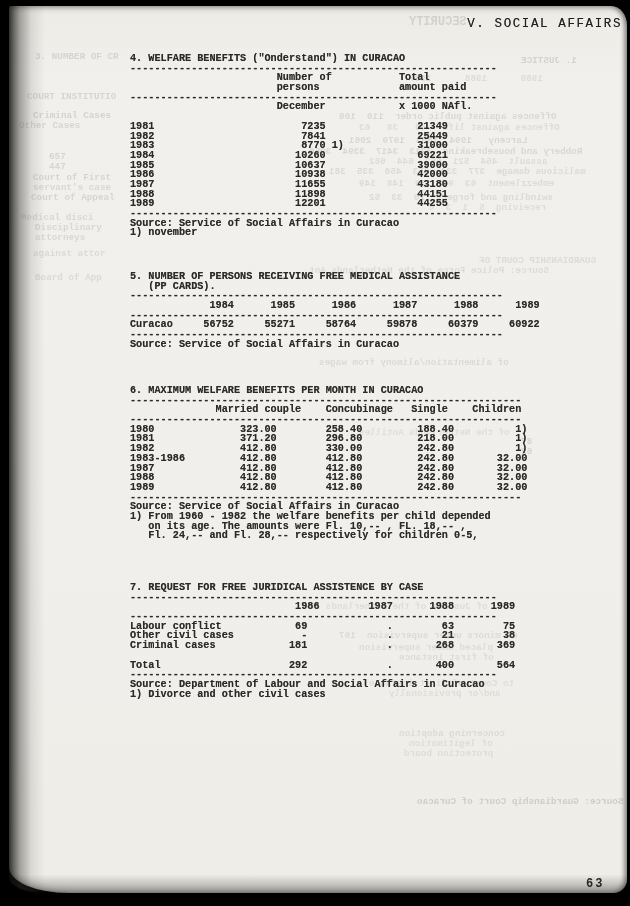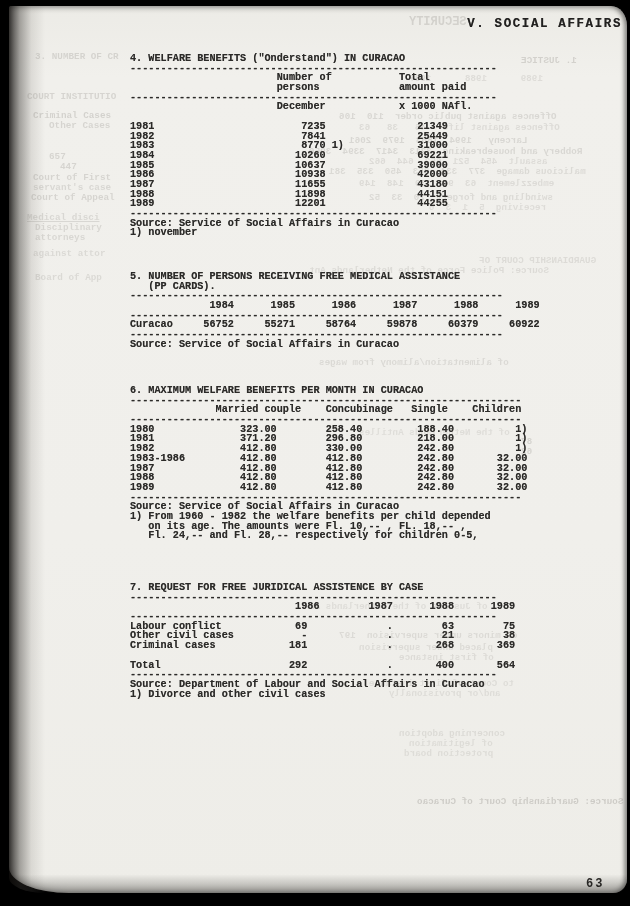--- a/index.html
+++ b/index.html
@@ -17,21 +17,21 @@
          border-radius:3px 0 0 60px / 3px 0 0 26px;pointer-events:none;}
   
   #paper::after{content:"";position:absolute;left:0;right:0;bottom:0;height:22px;
          background:linear-gradient(0deg,rgba(20,18,15,.35),rgba(20,18,15,0) 85%);
          border-radius:0 0 14px 60px / 0 0 14px 26px;pointer-events:none;}
 
   .tbl{position:absolute;left:121px;font-weight:bold;font-size:10.2px;line-height:9.7px;
        color:#2b2a28;text-shadow:0 0 .4px rgba(43,42,40,.55);}
   .ln{white-space:pre;height:9.7px;}
 
-  .page-header{position:absolute;top:11px;right:5px;font-weight:bold;font-size:12.5px;
+  .page-header{position:absolute;top:11px;right:5px;font-weight:normal;font-size:12.5px;
        letter-spacing:1.6px;color:#222120;text-shadow:0 0 .4px rgba(34,33,32,.6);white-space:pre;}
   .page-number{position:absolute;left:577px;top:871px;font-weight:bold;font-size:12px;
        letter-spacing:2px;color:#2b2a28;}
 
   .ghost{position:absolute;font-weight:bold;font-size:9.3px;line-height:9.3px;white-space:pre;
        color:#6e6a64;filter:blur(.4px);pointer-events:none;}
   .ghost.m{transform:scaleX(-1);transform-origin:center;}
 </style>
 </head>
 <body>
@@ -130,26 +130,26 @@
         <div class="ghost m" style="left: 390px; top: 647px; opacity: 0.14;">of first instance</div>
         <div class="ghost m" style="left: 360px; top: 673px; opacity: 0.13;">to Court of first instance</div>
         <div class="ghost m" style="left: 380px; top: 683px; opacity: 0.13;">and/or provisionally</div>
         <div class="ghost m" style="left: 390px; top: 723px; opacity: 0.14;">concerning adoption</div>
         <div class="ghost m" style="left: 400px; top: 733px; opacity: 0.13;">of legitimation</div>
         <div class="ghost m" style="left: 395px; top: 743px; opacity: 0.13;">protection board</div>
         <div class="ghost m" style="left: 408px; top: 791px; opacity: 0.25;">Source: Guardianship Court of Curacao</div>
         <div class="ghost" style="left: 26px; top: 46px; opacity: 0.2;">3. NUMBER OF CR</div>
         <div class="ghost" style="left: 18px; top: 86px; opacity: 0.2;">COURT INSTITUTIO</div>
         <div class="ghost" style="left: 24px; top: 105px; opacity: 0.22; text-align: center;">Criminal Cases</div>
-        <div class="ghost" style="left: 40px; top: 115px; opacity: 0.2;">Other Cases</div>
+        <div class="ghost" style="left: 10px; top: 115px; opacity: 0.2;">Other Cases</div>
         <div class="ghost" style="left: 40px; top: 146px; opacity: 0.2;">657</div>
-        <div class="ghost" style="left: 40px; top: 156px; opacity: 0.2; margin-left: 11px;">447</div>
+        <div class="ghost" style="left: 40px; top: 156px; opacity: 0.2;">447</div>
         <div class="ghost" style="left: 24px; top: 167px; opacity: 0.2;">Court of First</div>
         <div class="ghost" style="left: 24px; top: 177px; opacity: 0.18;">servant's case</div>
         <div class="ghost" style="left: 22px; top: 187px; opacity: 0.2;">Court of Appeal</div>
-        <div class="ghost" style="left: 18px; top: 207px; opacity: 0.18; text-decoration: underline;">Medical disci</div>
+        <div class="ghost" style="left: 12px; top: 207px; opacity: 0.18;">Medical disci</div>
         <div class="ghost" style="left: 26px; top: 217px; opacity: 0.18;">Disciplinary</div>
         <div class="ghost" style="left: 26px; top: 227px; opacity: 0.18;">attorneys</div>
         <div class="ghost" style="left: 24px; top: 243px; opacity: 0.16; text-align: center;">against attor</div>
         <div class="ghost" style="left: 26px; top: 251px; opacity: 0.16; margin-top: 16px;">Board of App</div>
       </div>
   </div>
 </div>
 
 </body></html>

